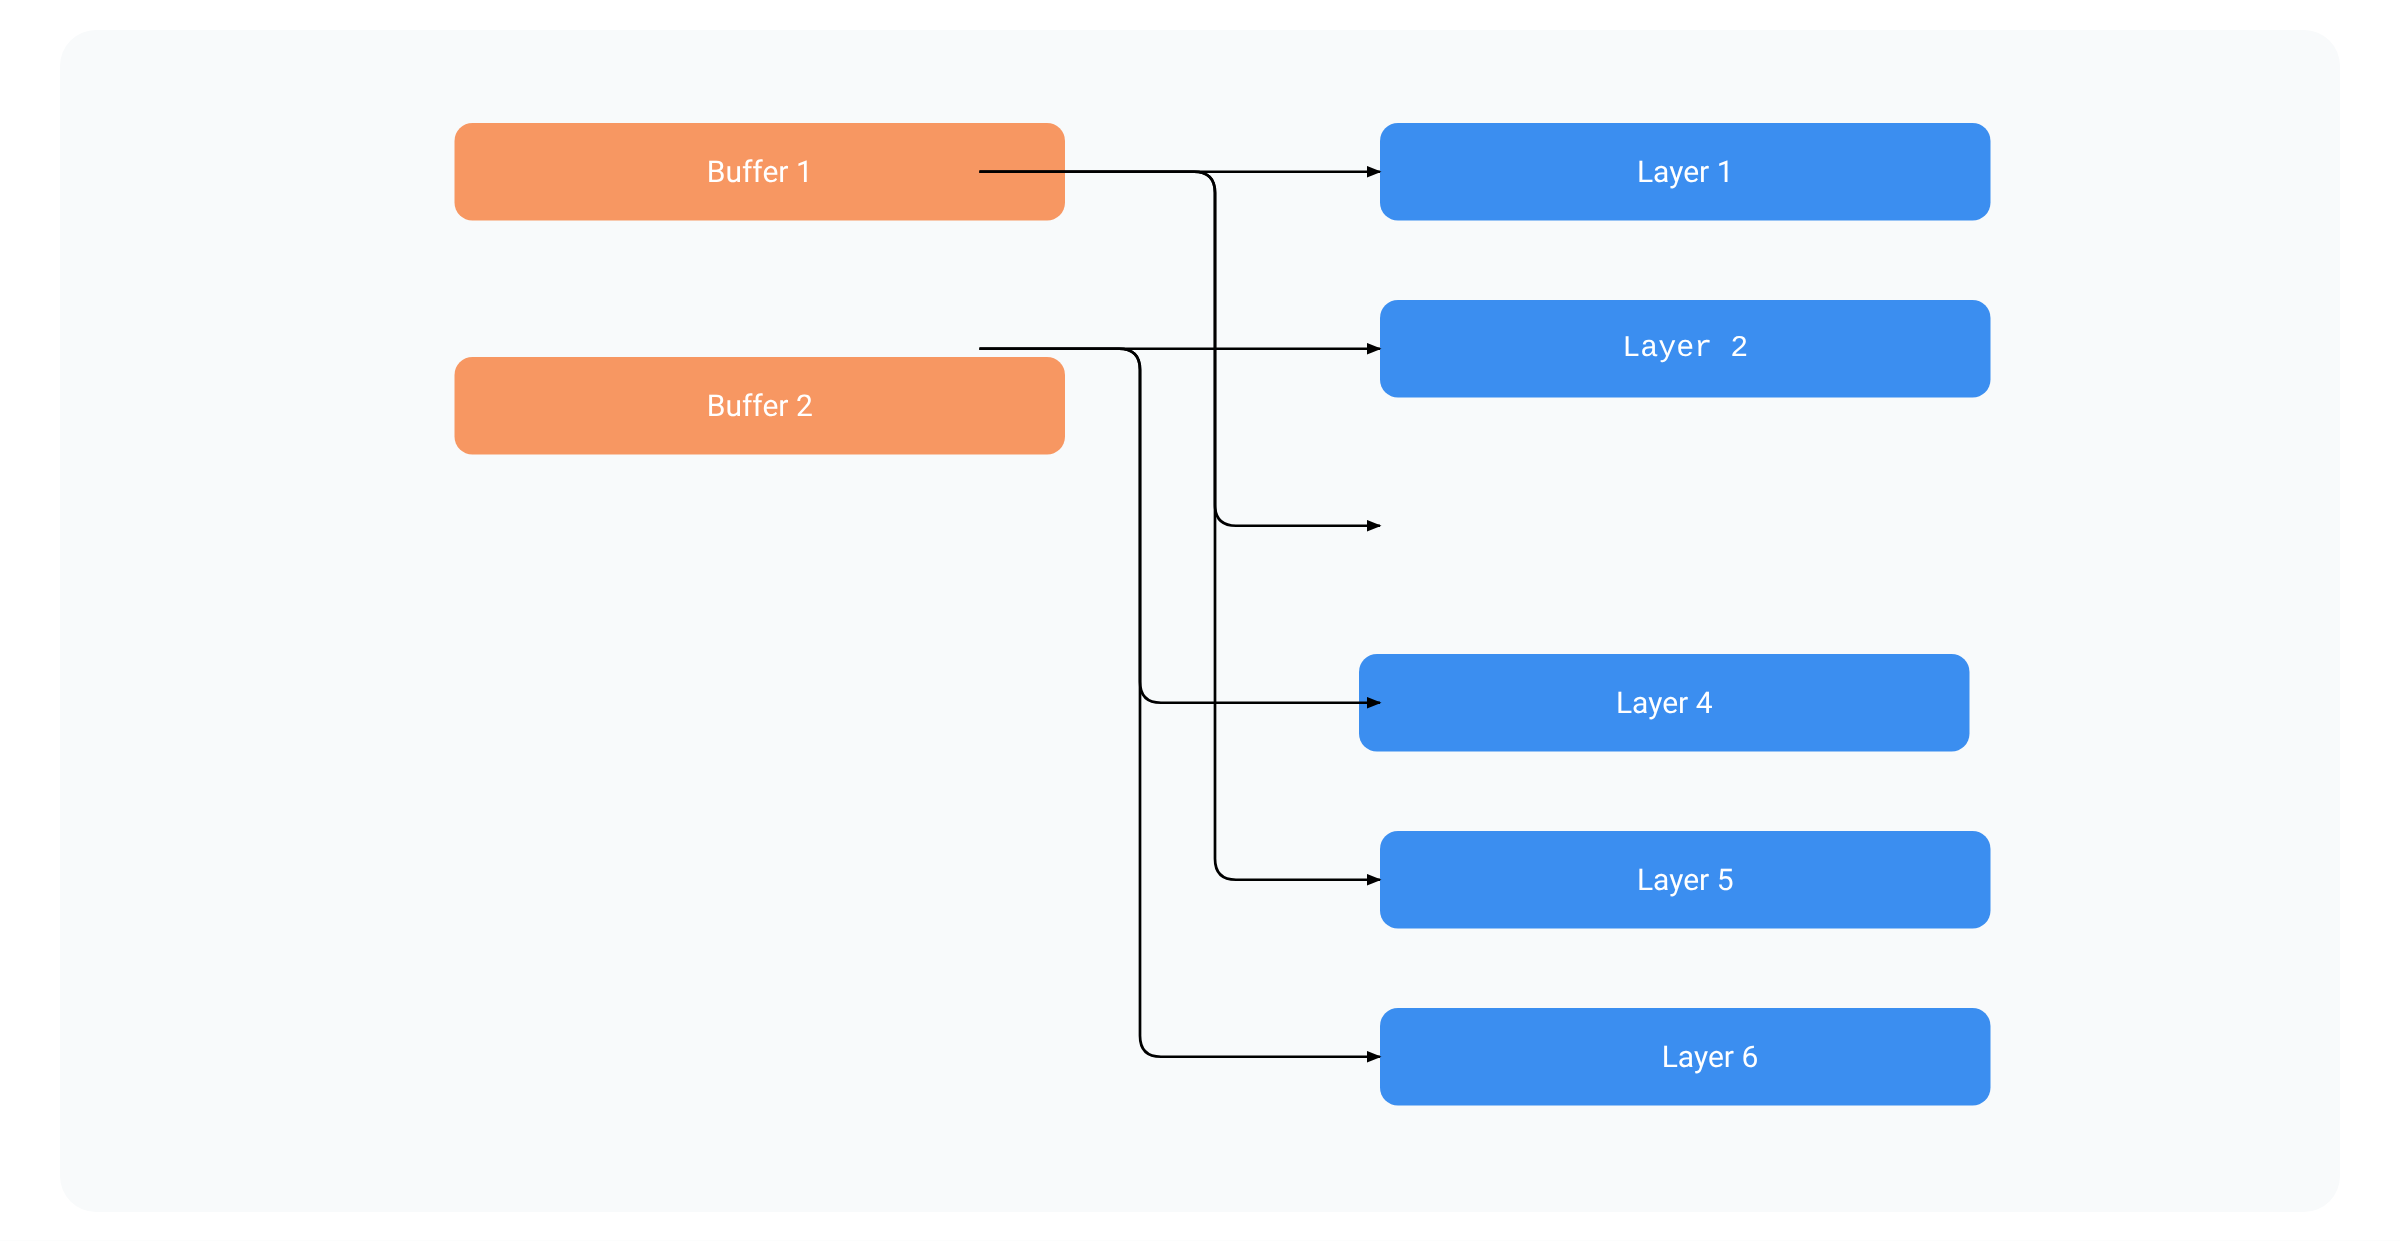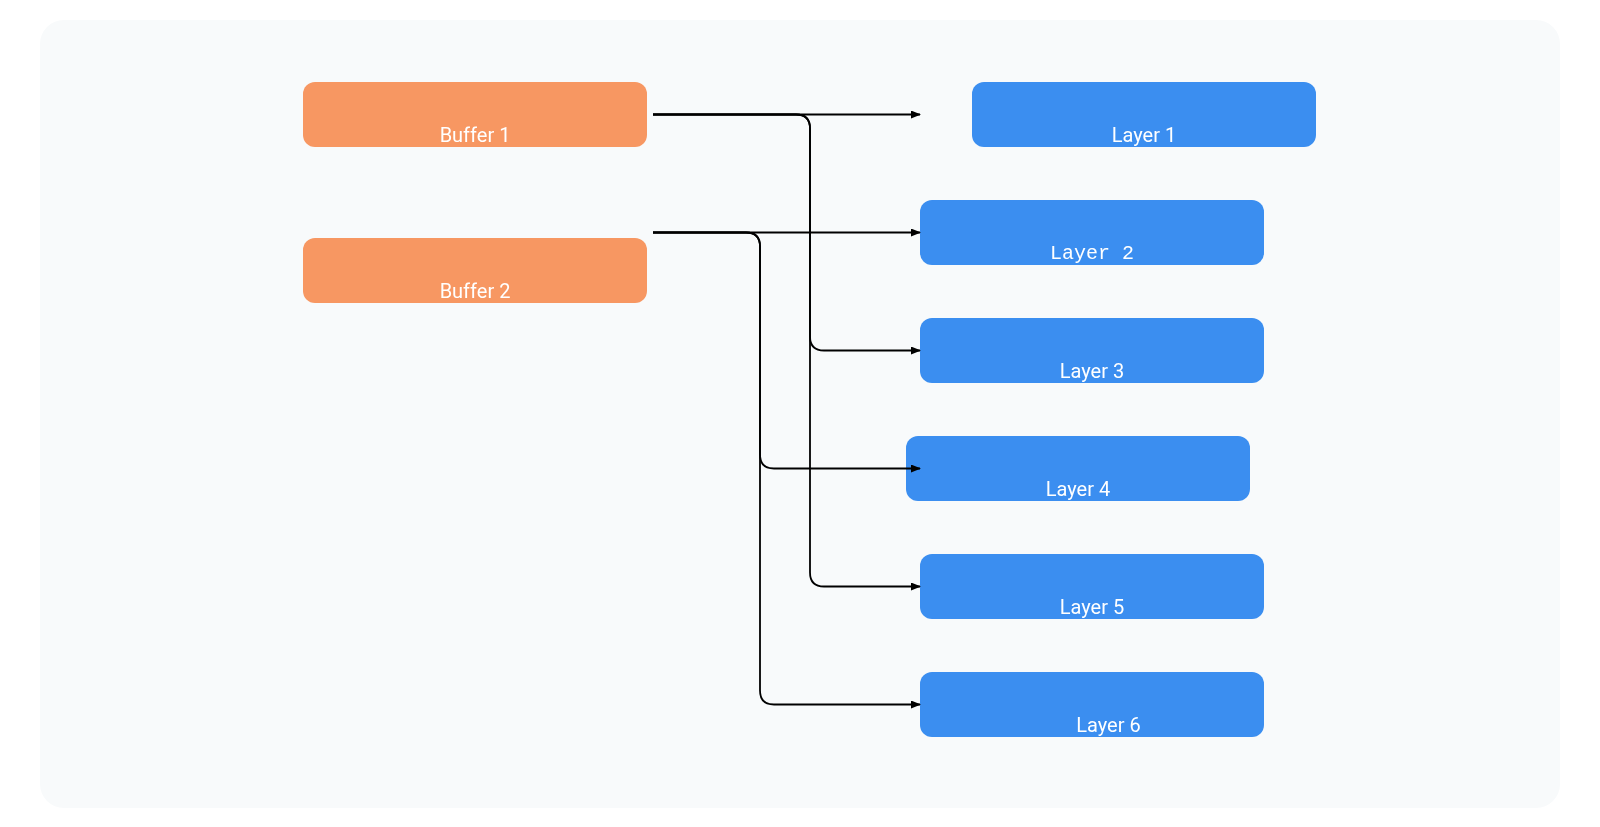--- a/index.html
+++ b/index.html
@@ -18,25 +18,25 @@
     }
     .canvas {
       position: relative;
       width: 1520px;
       height: 788px;
       background: #f8fafb;
       border-radius: 24px;
     }
     .node {
       position: absolute;
-      width: 344px;
+      width: 407px;
       height: 65px;
       border-radius: 12px;
       display: flex;
-      align-items: flex-end;
+      align-items: center;
       justify-content: center;
       font-size: 20px;
       font-weight: 400;
       color: #fff;
     }
     .buffer {
       background: #f79762;
     }
     .layer {
       background: #3b8ef0;
@@ -55,28 +55,25 @@
 
 <div class="canvas">
 
   <div class="node buffer" style="left:263px; top:62px;">
     <span>Buffer 1</span>
   </div>
   <div class="node buffer" style="left:263px; top:180px;margin-top:38px;">
     <span>Buffer 2</span>
   </div>
 
-  <div class="node layer" style="left:932px; top:62px;">
+  <div class="node layer" style="left:880px; top:62px;">
     <span>Layer 1</span>
   </div>
   <div class="node layer" style="left:880px; top:180px;font-family:Liberation Mono, monospace;">
     <span>Layer 2</span>
-  </div>
-  <div class="node layer" style="left:880px; top:298px;">
-    <span>Layer 3</span>
   </div>
   <div class="node layer" style="left:866px; top:416px;">
     <span>Layer 4</span>
   </div>
   <div class="node layer" style="left:880px; top:534px;">
     <span>Layer 5</span>
   </div>
   <div class="node layer" style="left:880px; top:652px;padding-left:33px;">
     <span>Layer 6</span>
   </div>

